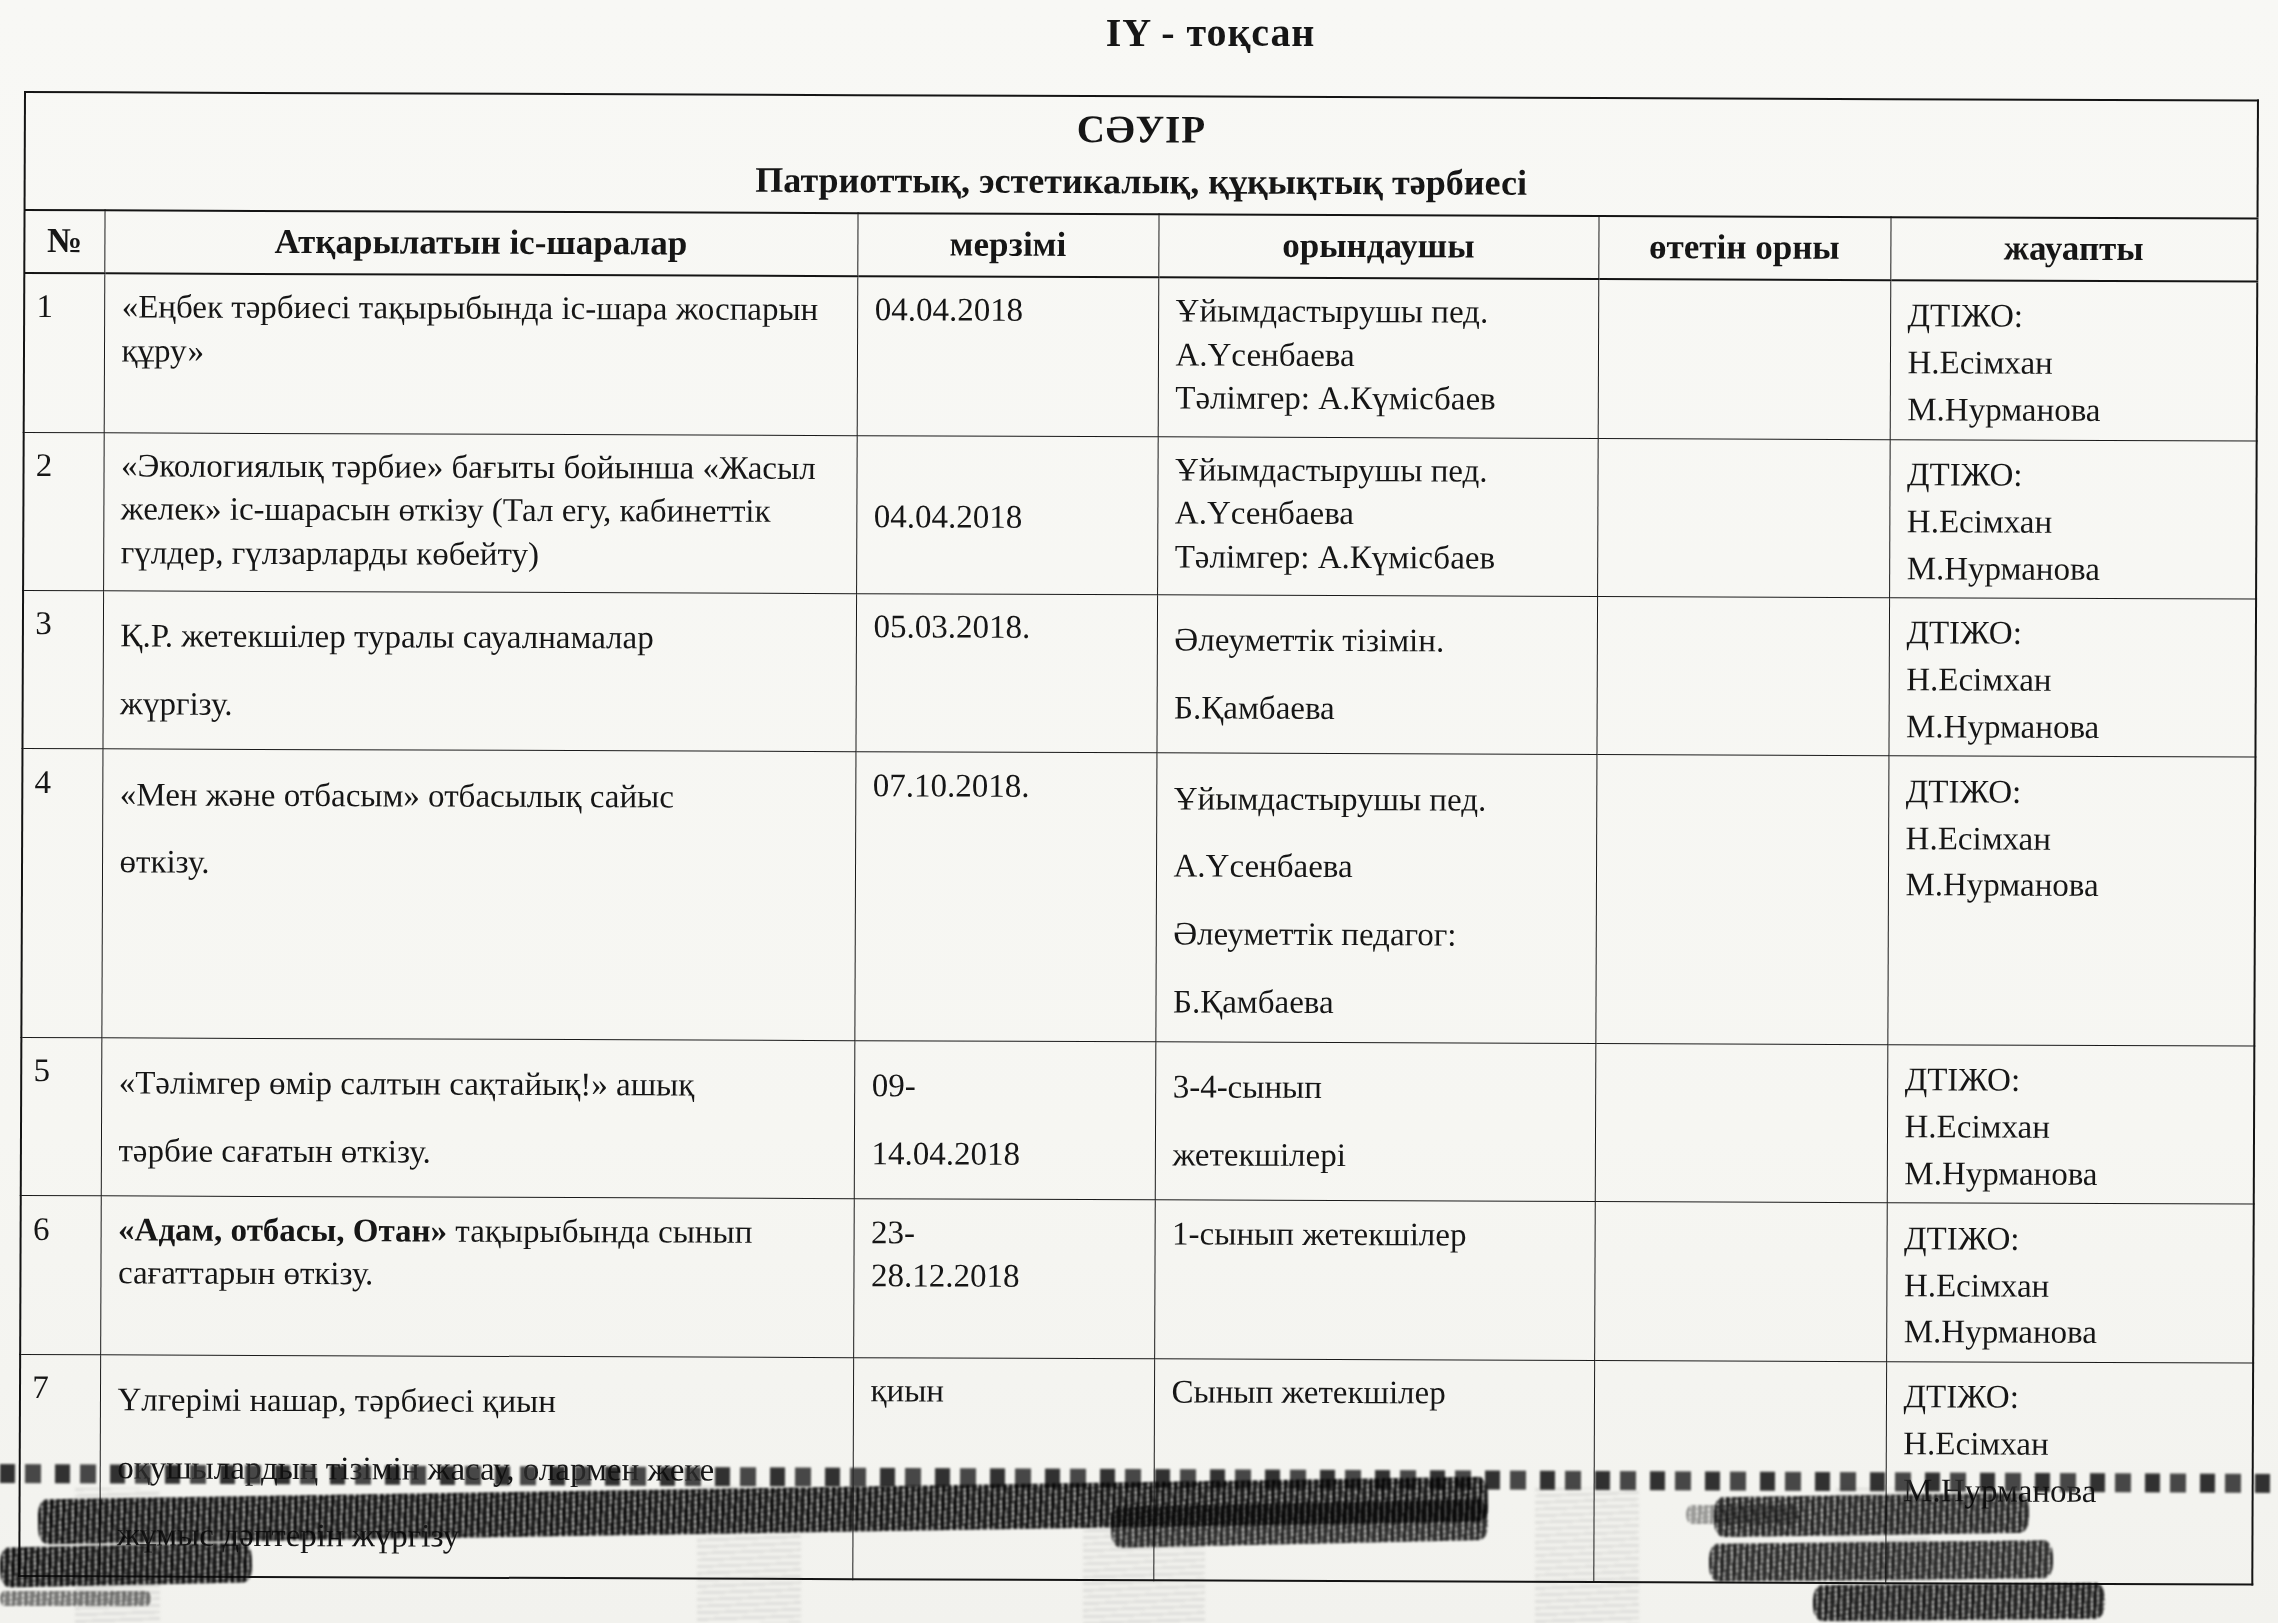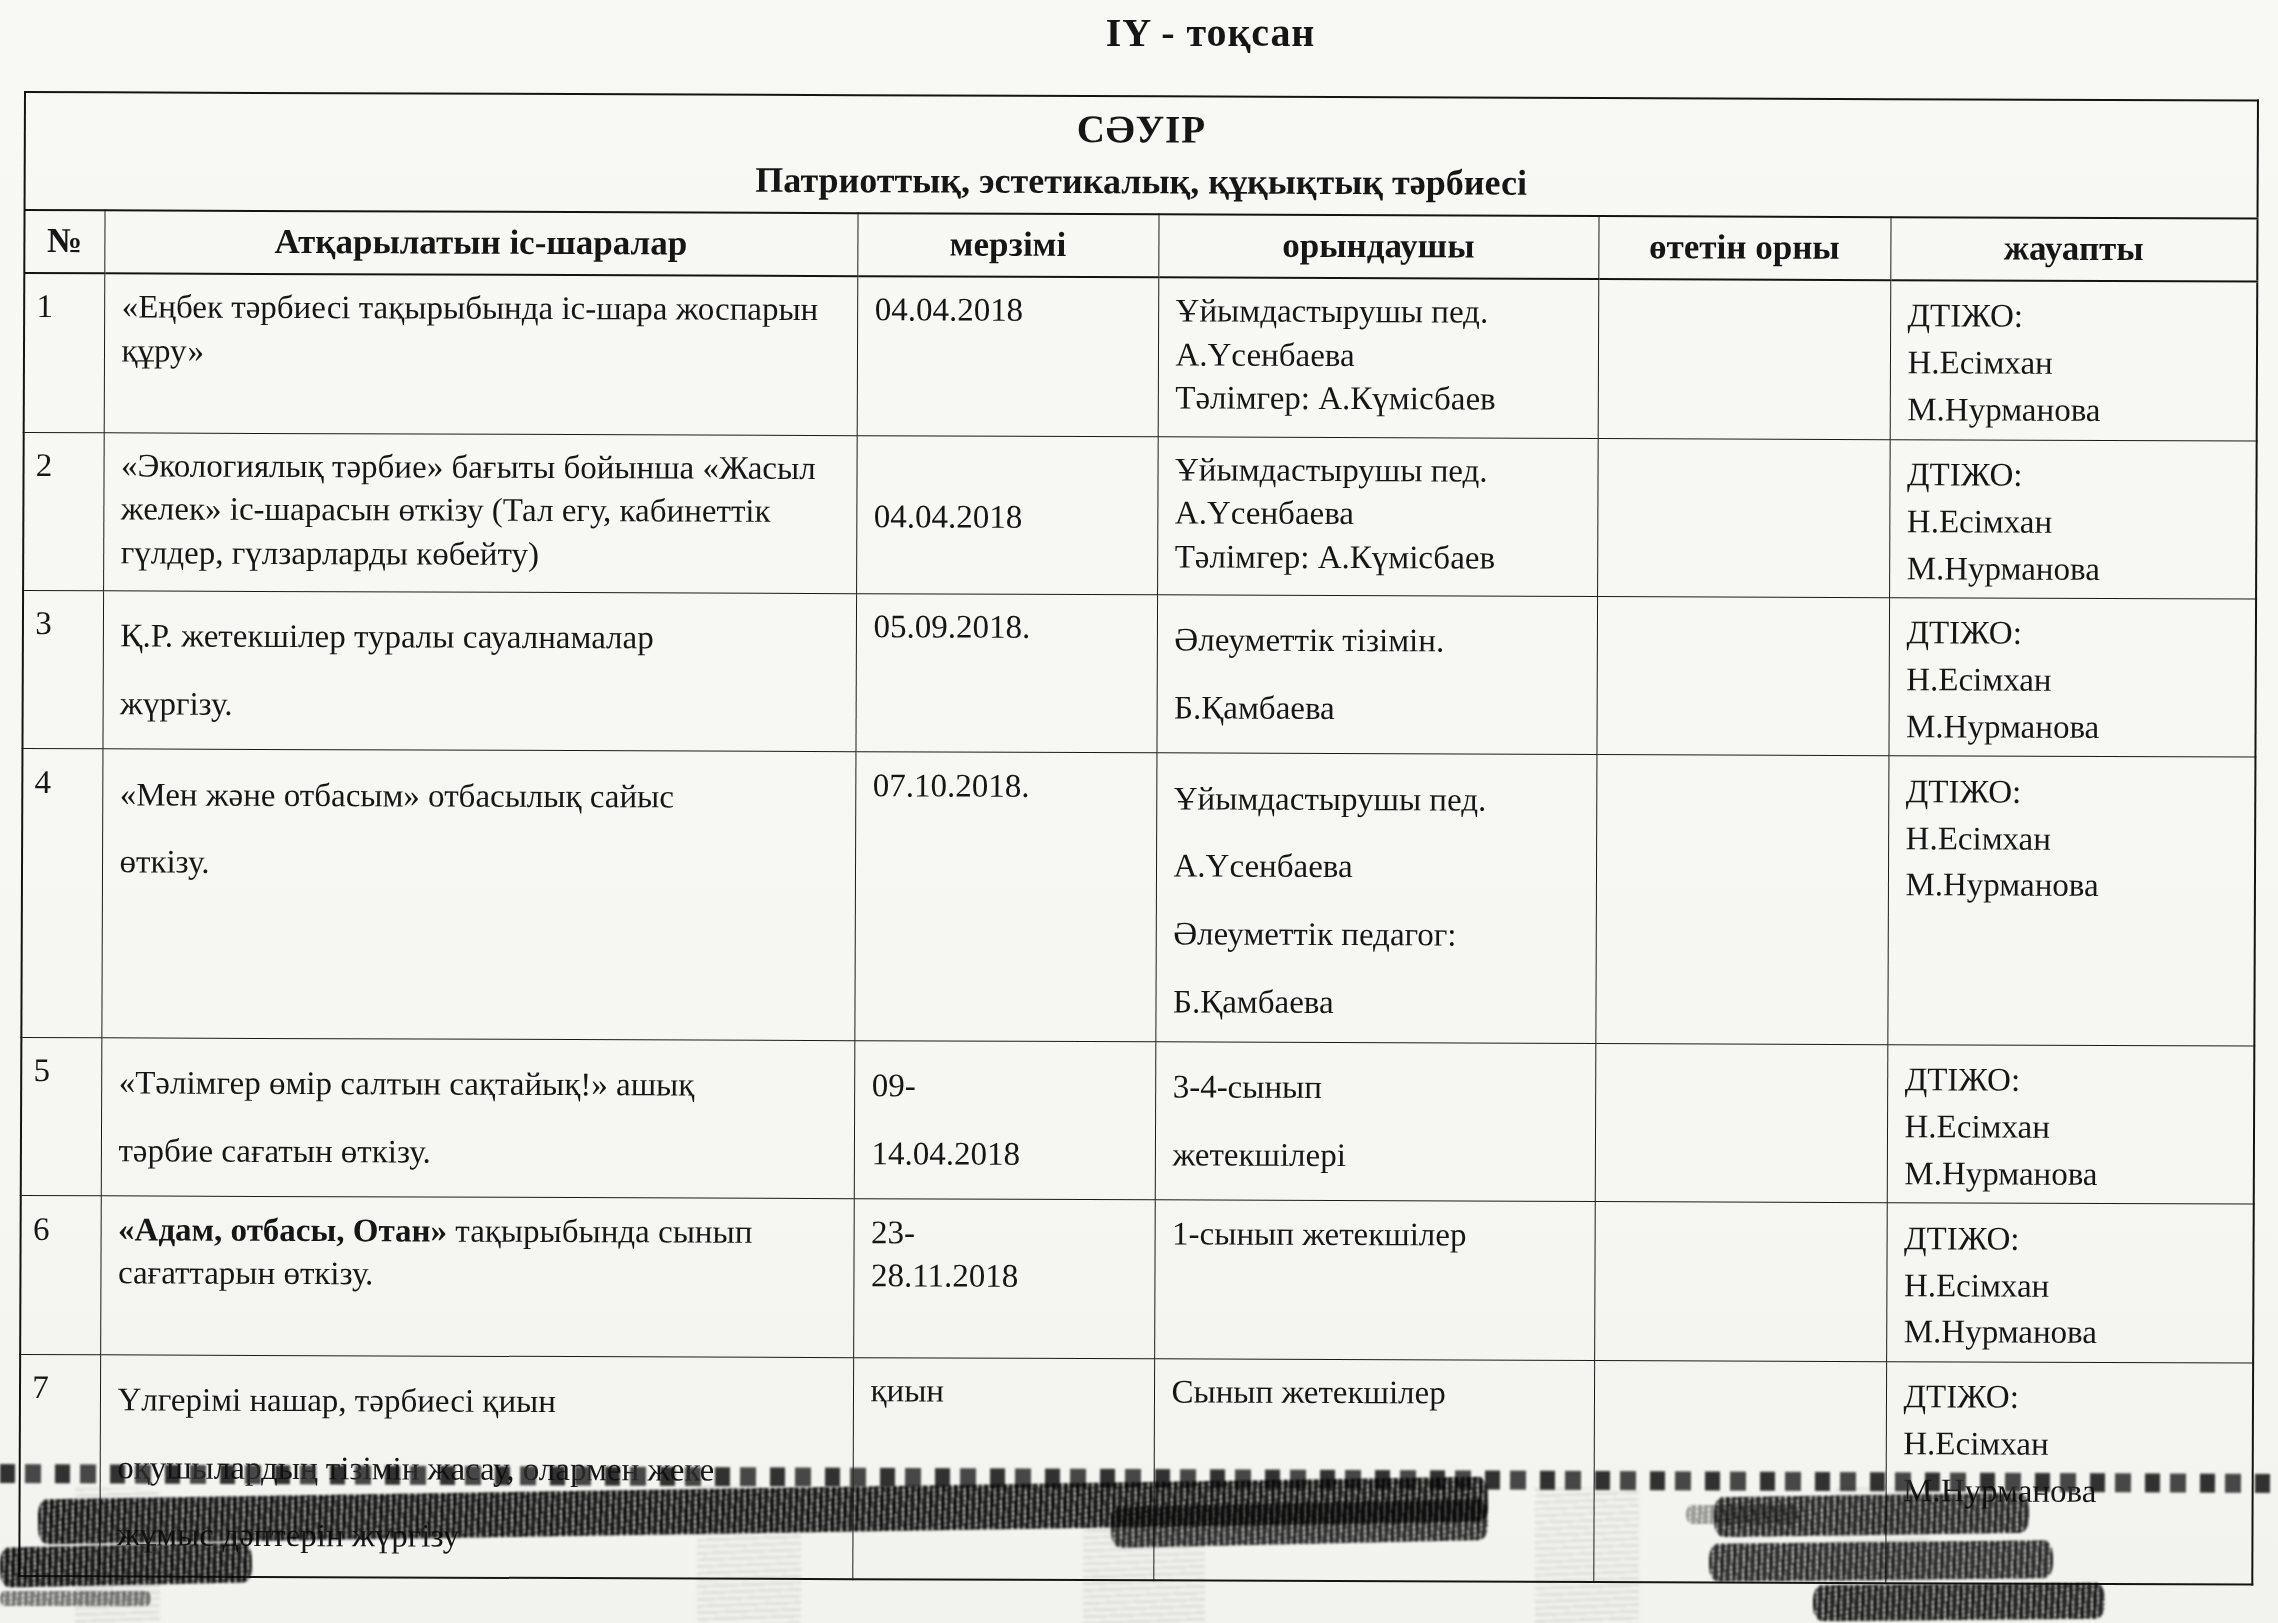--- a/index.html
+++ b/index.html
@@ -127,21 +127,21 @@
         <td><span class="pre"></span></td>
         <td><span class="pre resp">ДТІЖО:
 Н.Есімхан
 М.Нурманова</span></td>
       </tr>
 
       <tr class="r3">
         <td class="num-cell">3</td>
         <td><span class="pre sp">Қ.Р. жетекшілер туралы сауалнамалар
 жүргізу.</span></td>
-        <td><span class="pre">05.09.2018.</span></td>
+        <td><span class="pre">05.03.2018.</span></td>
         <td><span class="pre sp">Әлеуметтік тізімін.
 Б.Қамбаева</span></td>
         <td><span class="pre"></span></td>
         <td><span class="pre resp">ДТІЖО:
 Н.Есімхан
 М.Нурманова</span></td>
       </tr>
 
       <tr class="r4">
         <td class="num-cell">4</td>
@@ -171,21 +171,21 @@
 Н.Есімхан
 М.Нурманова</span></td>
       </tr>
 
       <tr class="r6">
         <td class="num-cell">6</td>
         <td>
           <span class="b">«Адам, отбасы, Отан»</span><span> тақырыбында сынып сағаттарын өткізу.</span>
         </td>
         <td><span class="pre">23-
-28.11.2018</span></td>
+28.12.2018</span></td>
         <td><span class="pre">1-сынып жетекшілер</span></td>
         <td><span class="pre"></span></td>
         <td><span class="pre resp">ДТІЖО:
 Н.Есімхан
 М.Нурманова</span></td>
       </tr>
 
       <tr class="r7">
         <td class="num-cell">7</td>
         <td><span class="pre sp">Үлгерімі нашар,  тәрбиесі қиын

